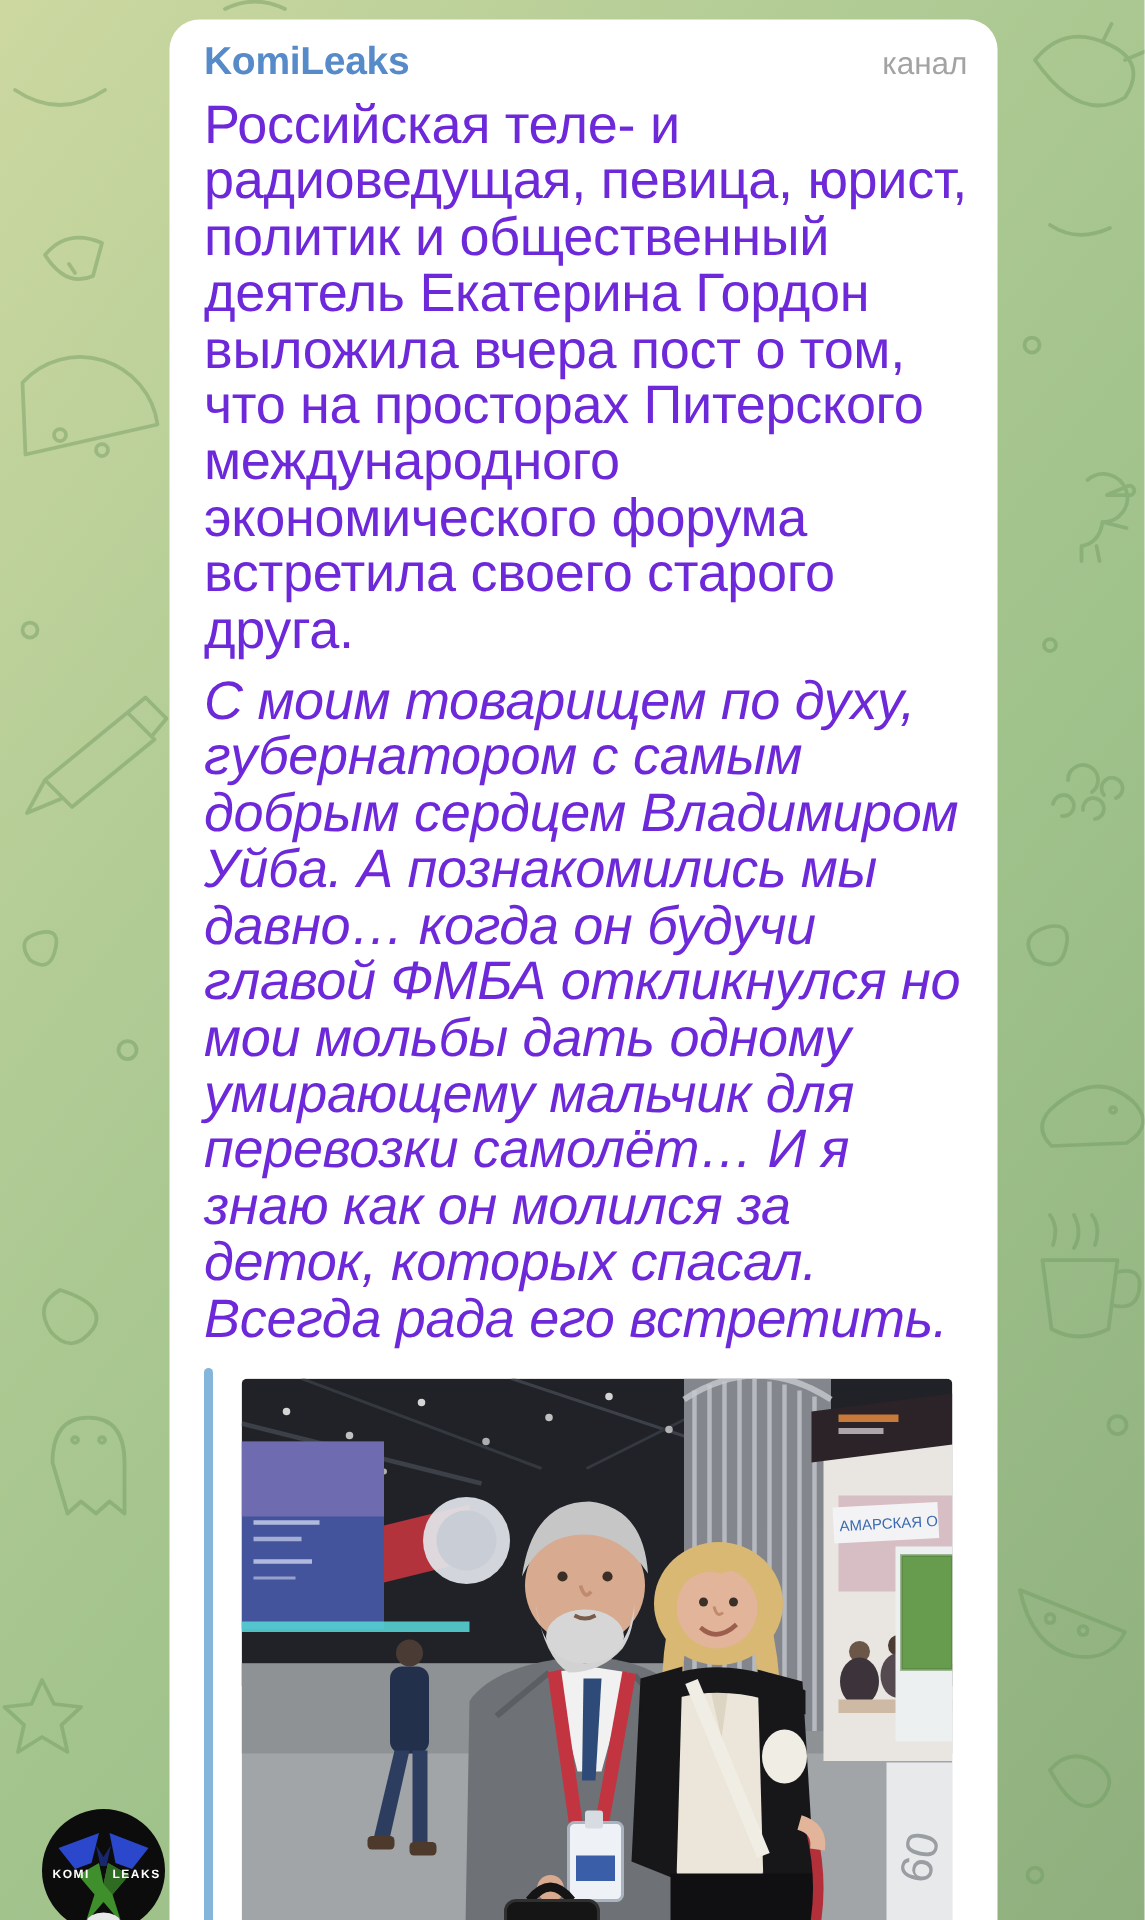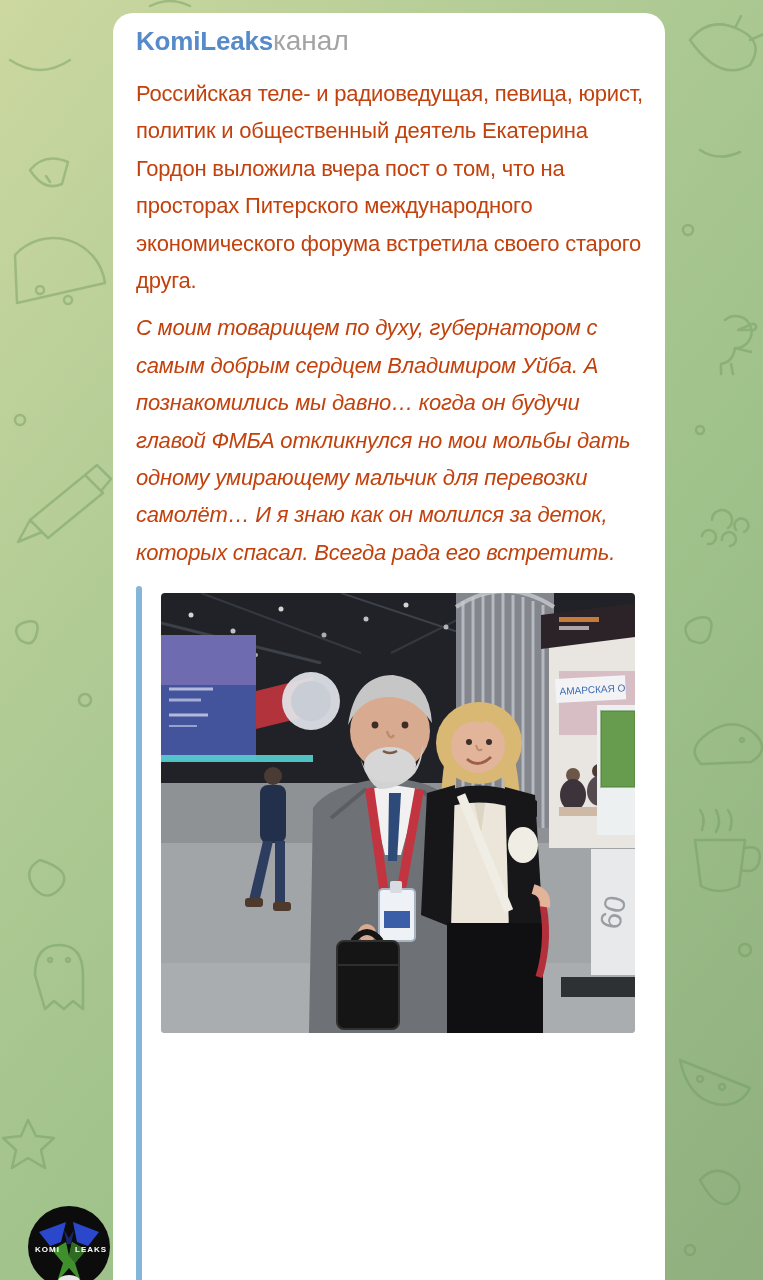--- a/index.html
+++ b/index.html
@@ -13,25 +13,25 @@
   .doodles { position:absolute; left:0; top:0; width:763px; height:1280px; }
   .doodles path, .doodles circle, .doodles ellipse, .doodles rect, .doodles polygon {
     fill:none; stroke:#6f9a5f; stroke-width:2.5; opacity:.45; stroke-linecap:round; stroke-linejoin:round;
   }
 
   .bubble {
     position:absolute; left:113px; top:13px; width:552px; height:1267px;
     background:#ffffff; border-radius:20px 20px 0 0;
     padding:12px 20px 0 23px;
   }
-  .bubble-header { display:flex; justify-content:flex-start; align-items:baseline; margin-bottom:18px; }
+  .bubble-header { display:flex; justify-content:space-between; align-items:baseline; margin-bottom:8px; }
   .channel-name { color:#568ac8; font-size:26px; font-weight:bold; letter-spacing:-.2px; }
-  .channel-type { color:#a3a3a3; font-size:28px; }
-
-  .msg-text p { font-size:22px; line-height:37.4px; color:#c2410c; letter-spacing:-.2px; margin:0 0 10px 0; width:509px; }
+  .channel-type { color:#a3a3a3; font-size:21px; }
+
+  .msg-text p { font-size:36px; line-height:37.4px; color:#6d28d9; letter-spacing:-.2px; margin:0 0 10px 0; width:509px; }
   .msg-text p.italic { font-style:italic; }
 
   .hl-wrap { position:relative; }
   .hl-box {
     position:absolute; left:-46px; right:-44px; top:-25px; bottom:-11px;
     border:12px solid #e18d4a; border-radius:16px; pointer-events:none;
   }
 
   .quote { display:flex; margin-top:21px; }
   .quote-bar { width:6px; border-radius:3px; background:#84b5da; margin-top:-6px; height:1246px; flex:none; }

